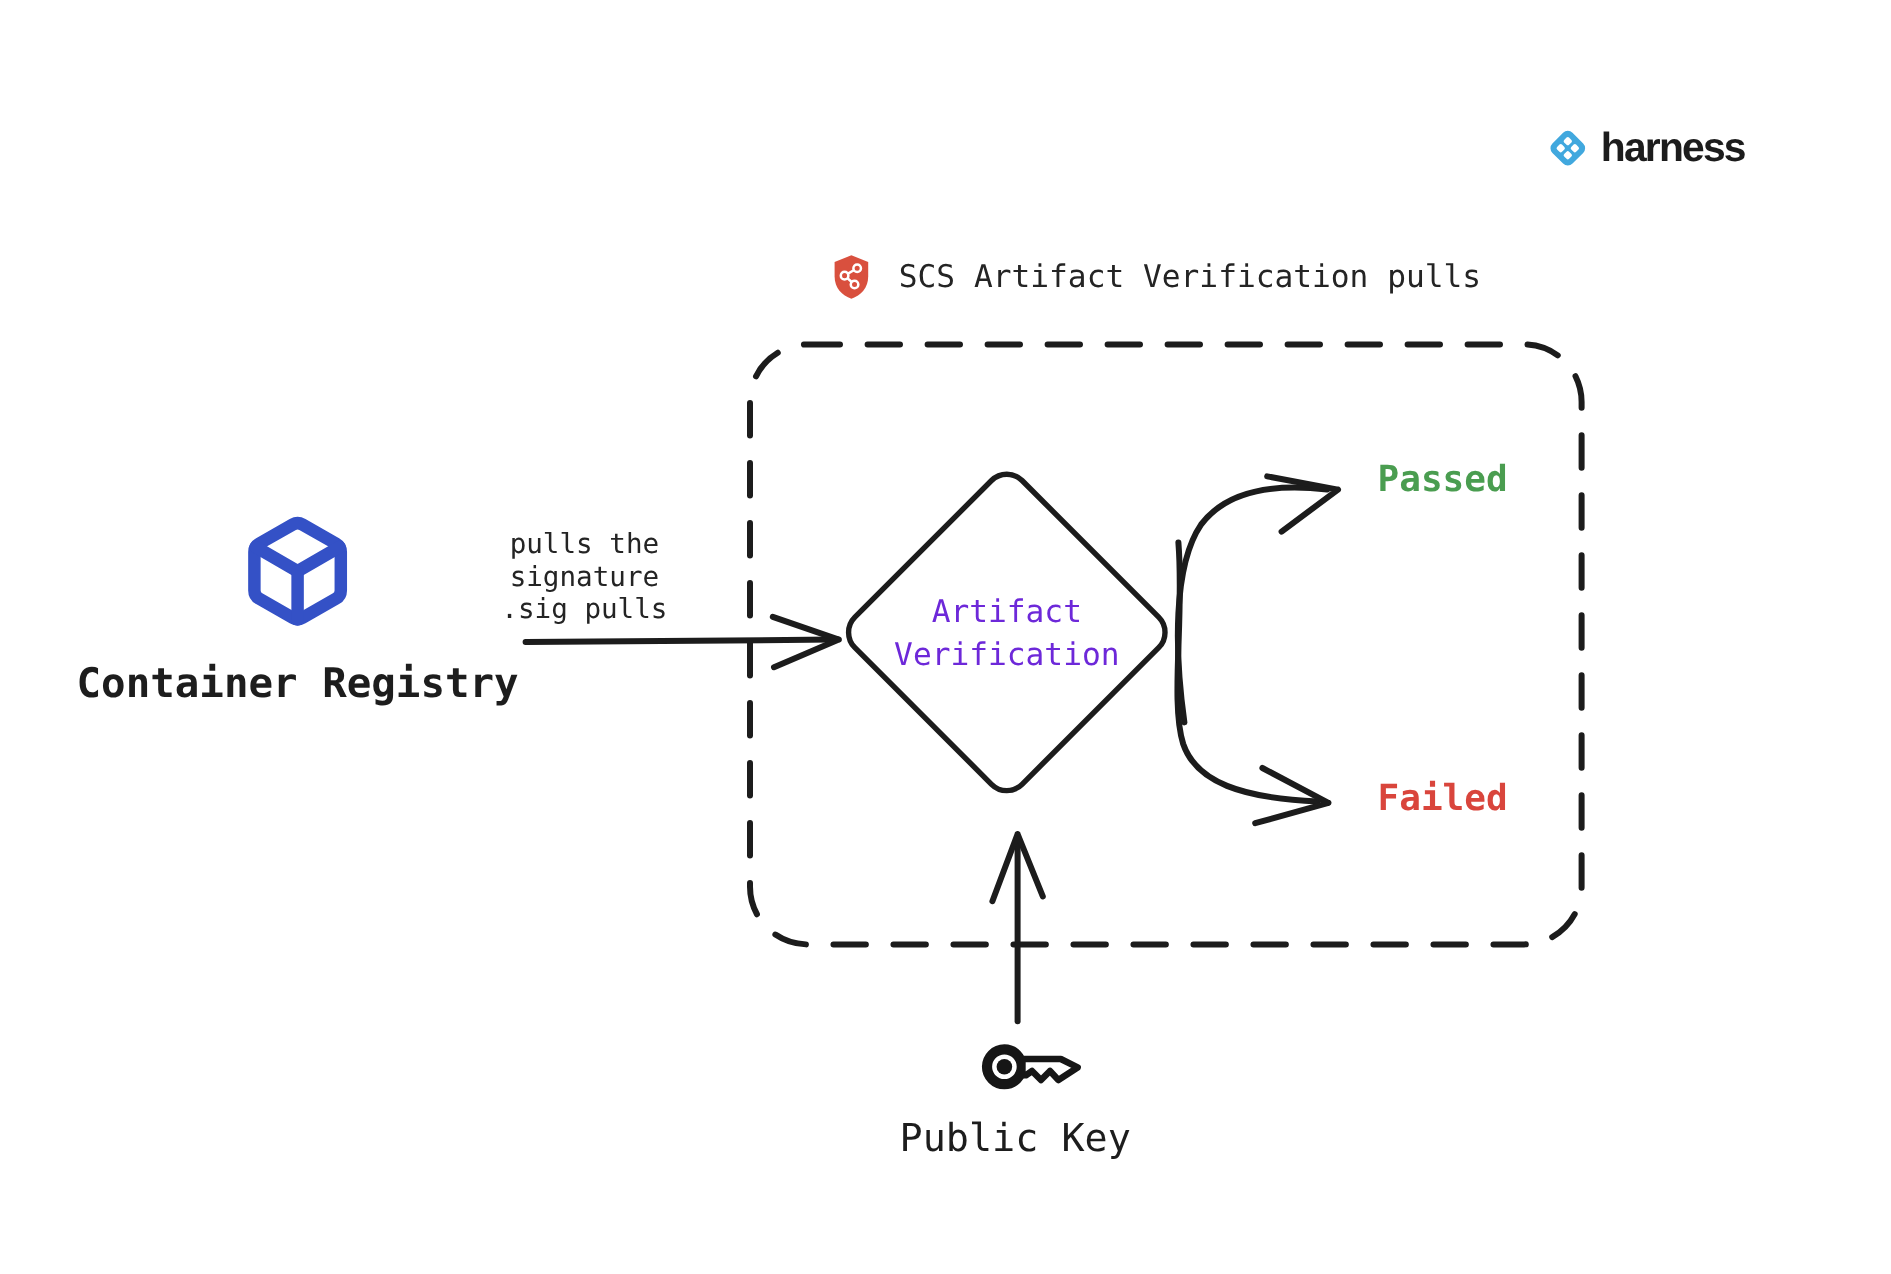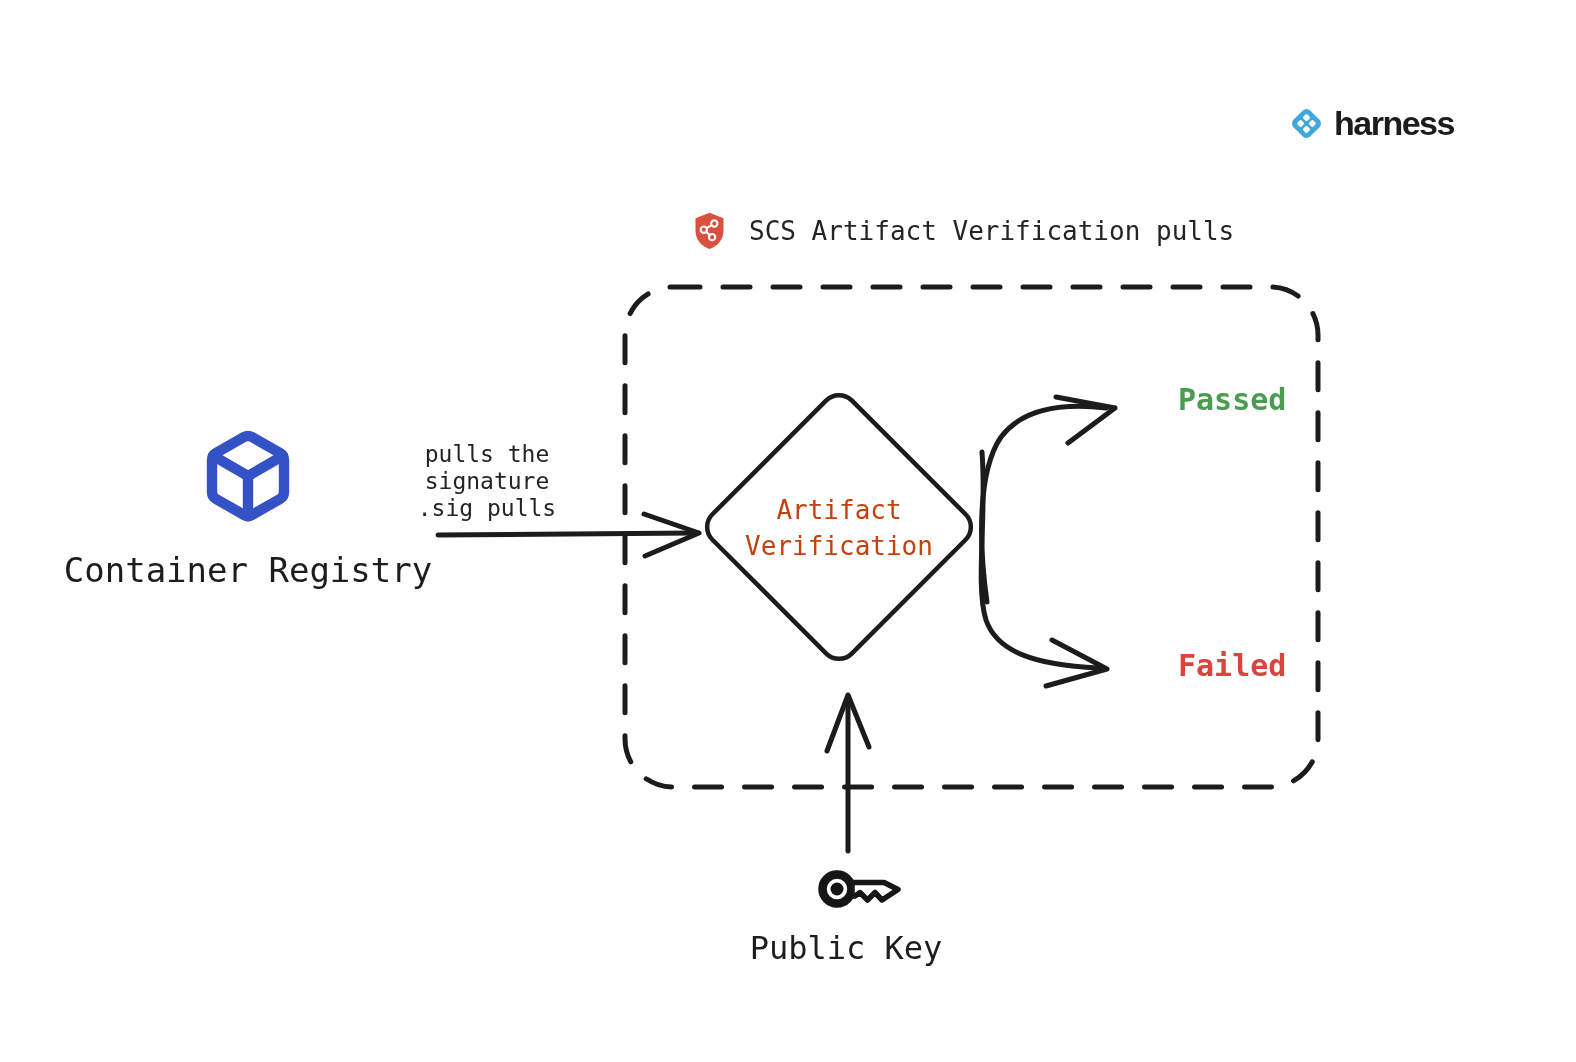--- a/index.html
+++ b/index.html
@@ -20,34 +20,34 @@
     font-family:"Liberation Sans", sans-serif;
     font-weight:800;font-size:34px;letter-spacing:-1.5px;color:#1c1c1c;
     line-height:38px;
   }
 
   
   .step-title-row{position:absolute;left:692px;top:210px;display:flex;align-items:center;gap:22px;}
   .step-title{font-size:26px;white-space:nowrap;color:#242424;}
 
   
-  .registry{position:absolute;left:36px;top:428px;width:424px;text-align:center;}
+  .registry{position:absolute;left:36px;top:428px;width:424px;text-align:center;font-weight:bold;}
   .registry-title{font-size:34px;margin-top:22px;white-space:nowrap;}
   .registry-sub{font-size:27px;margin-top:16px;white-space:nowrap;}
 
   
   .pull-label{position:absolute;left:376px;top:441px;width:222px;text-align:center;
     font-size:23px;line-height:27px;color:#242424;}
 
   
   .diamond-label{position:absolute;left:719px;top:492px;width:240px;text-align:center;
-    font-size:26px;line-height:36px;color:#c2410c;}
+    font-size:26px;line-height:36px;color:#6d28d9;}
 
   
-  .result{position:absolute;font-size:30px;white-space:nowrap;font-weight:bold;margin-left:30px;}
+  .result{position:absolute;font-size:30px;white-space:nowrap;font-weight:bold;}
   .result.passed{left:1148px;top:382px;color:#4a9d50;}
   .result.failed{left:1148px;top:648px;color:#d9453c;}
 
   
   .public-key-label{position:absolute;left:725px;top:929px;width:242px;text-align:center;
     font-size:32px;white-space:nowrap;}
 </style>
 </head>
 <body>
 

